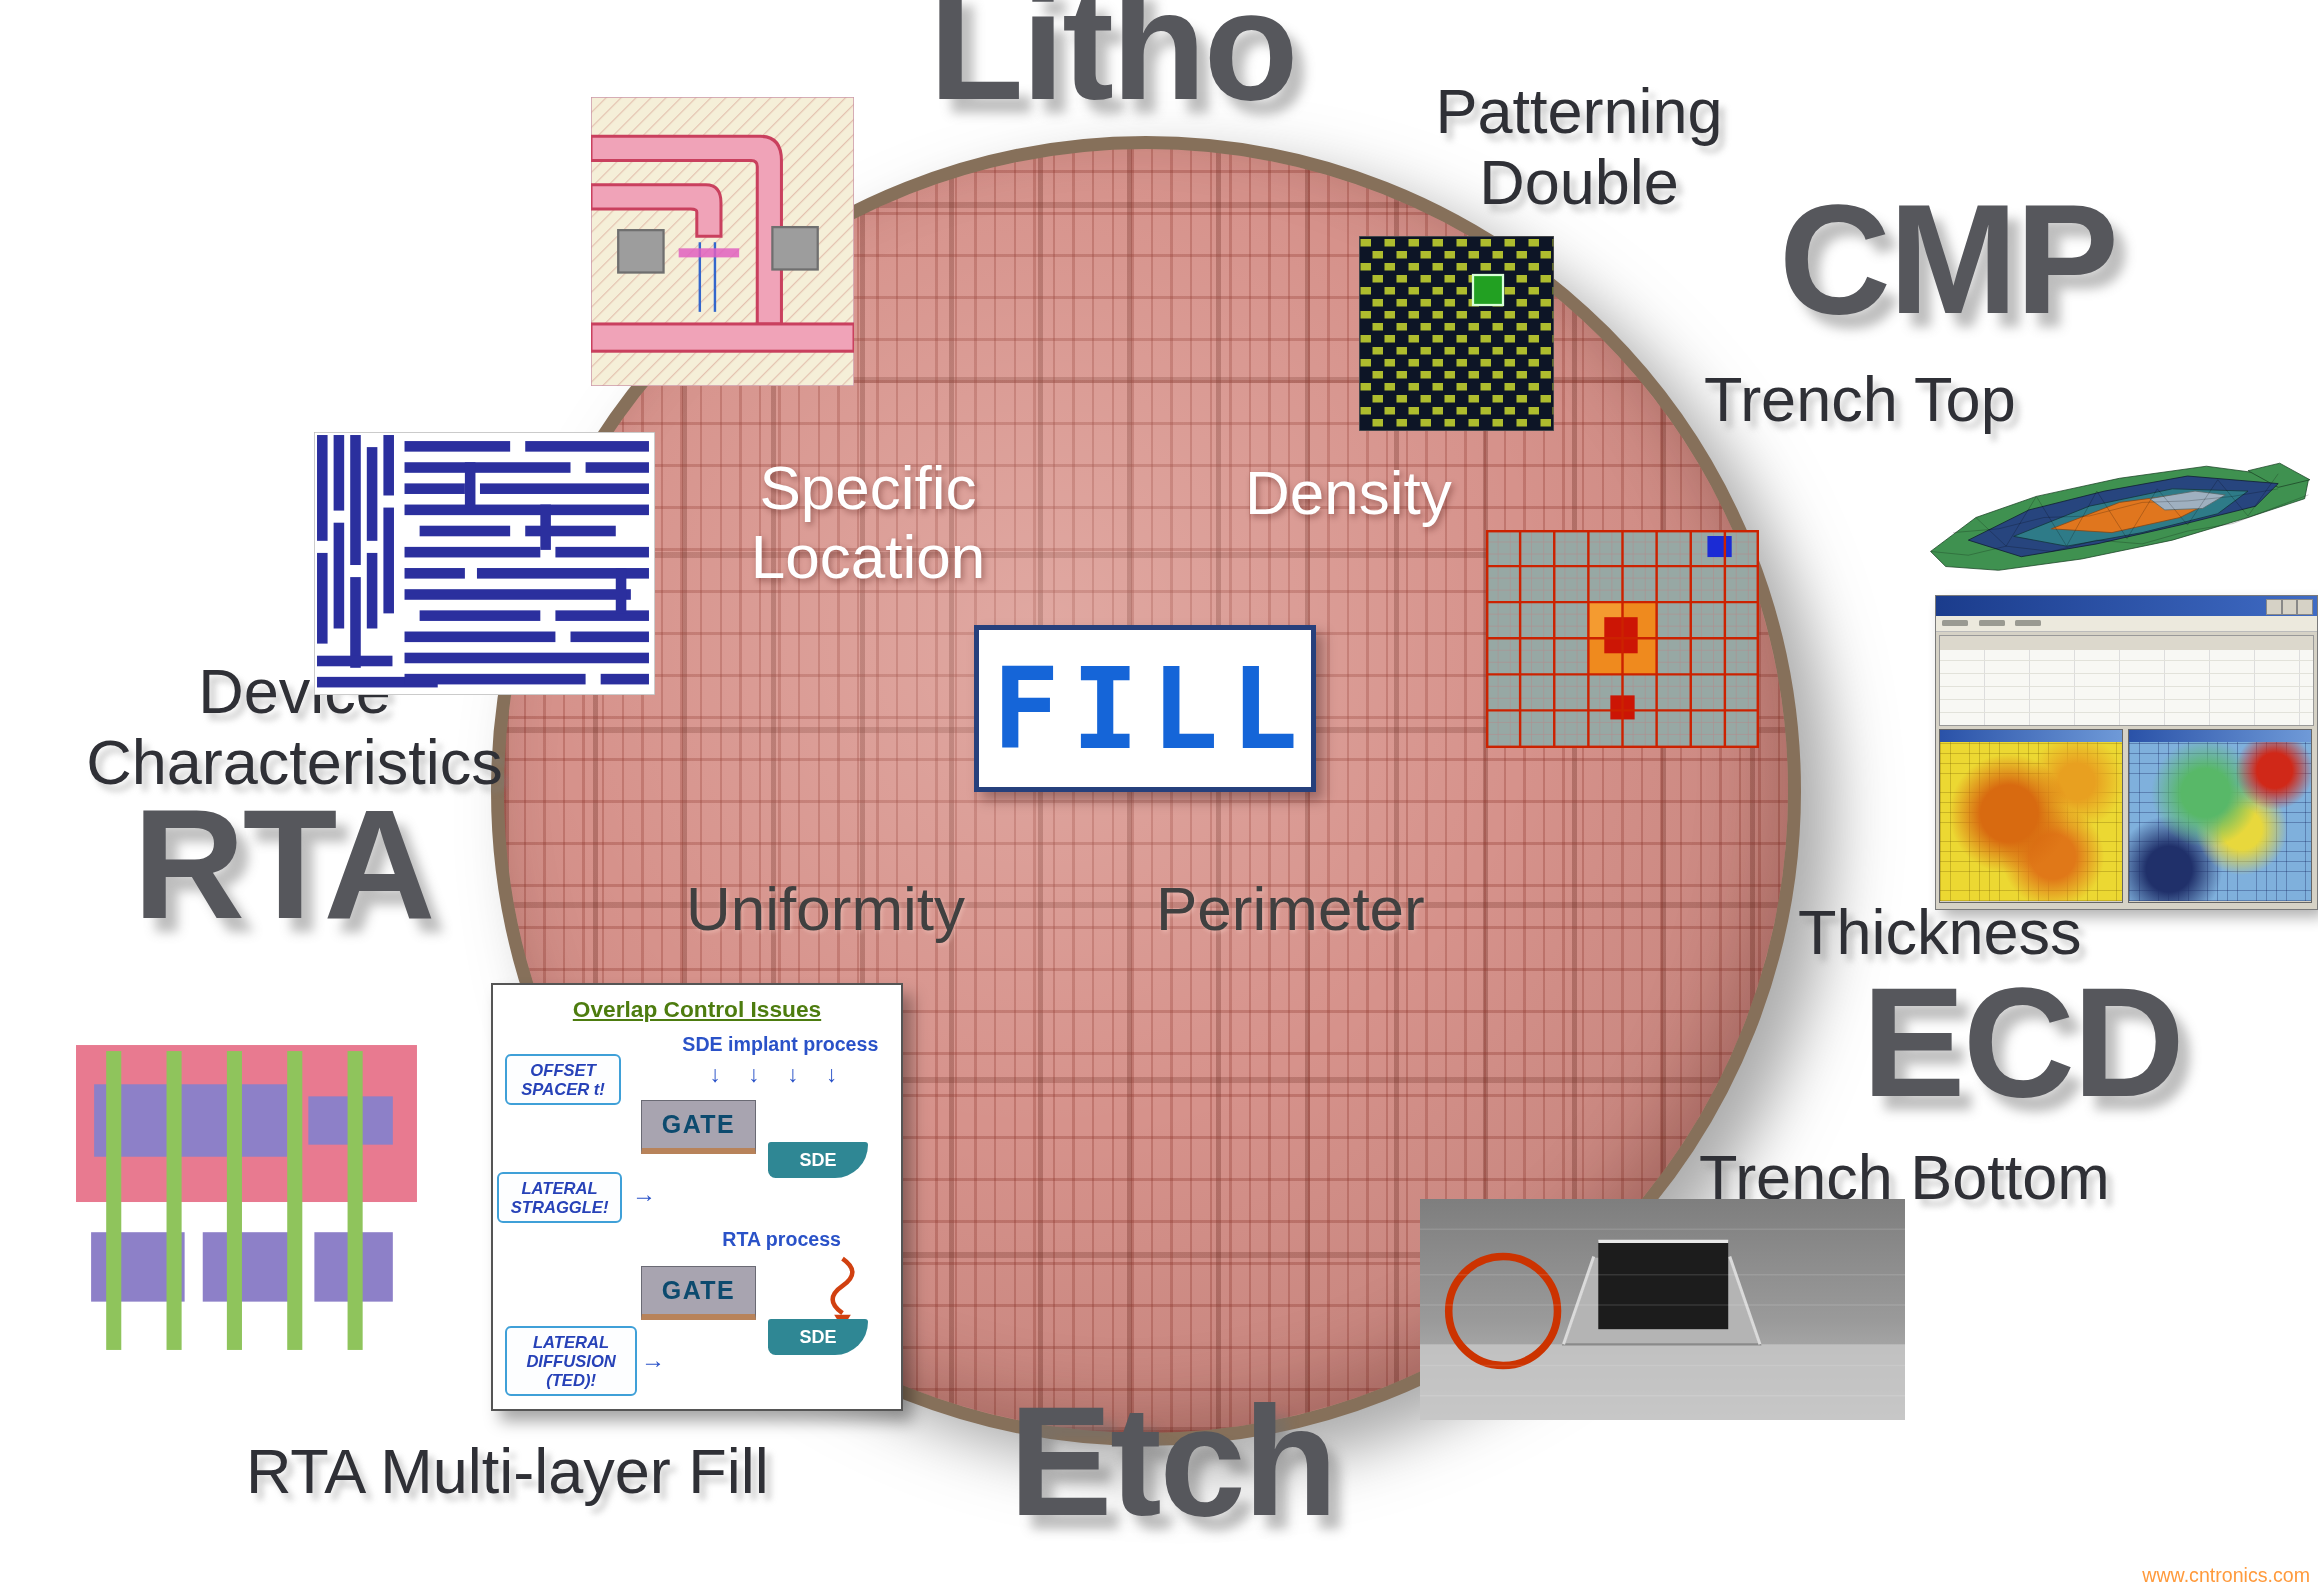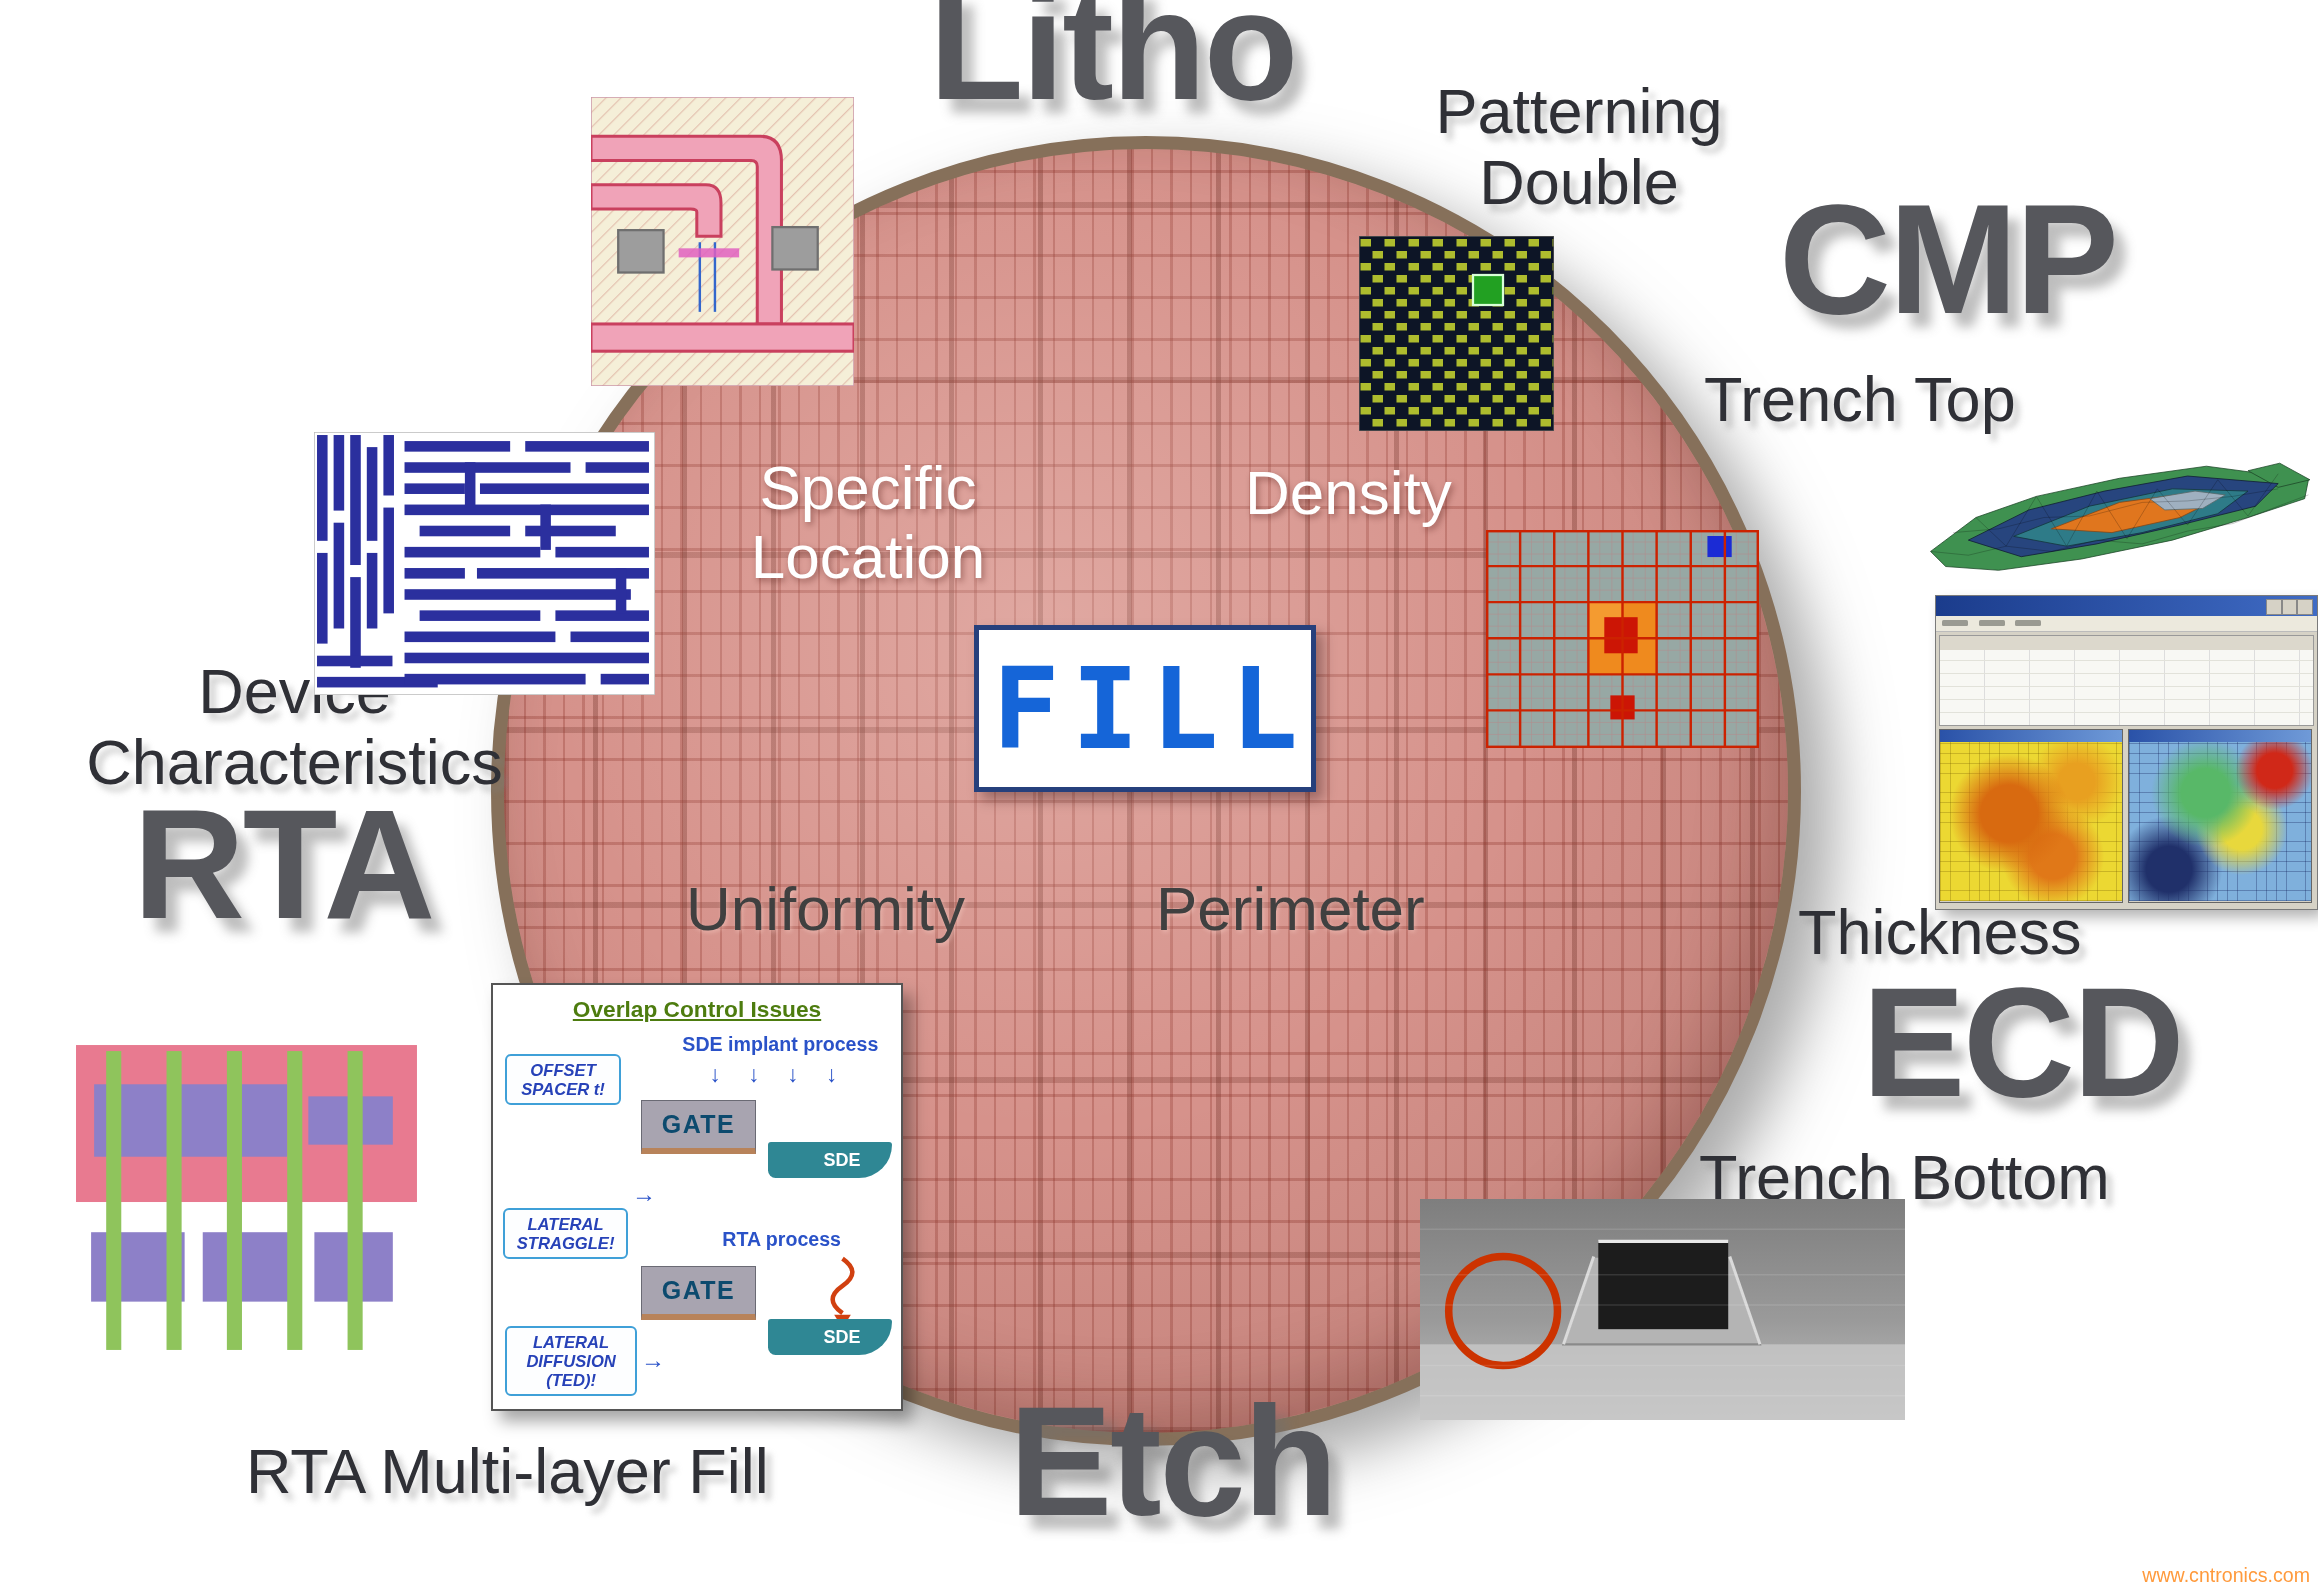--- a/index.html
+++ b/index.html
@@ -85,21 +85,21 @@
     font-weight:bold;color:#4d7c0f;text-decoration:underline;}
   .ov-callout{position:absolute;border:2.3px solid #3fa0d8;border-radius:6px;padding:4.5px 7.6px;
     color:#2742b8;font-size:16.6px;font-weight:bold;font-style:italic;text-align:center;
     background:#fdfeff;line-height:1.15;}
   .ov-proc{position:absolute;color:#2a52c8;font-size:19.6px;font-weight:bold;white-space:nowrap;}
   .ov-arrows{position:absolute;color:#2a52c8;font-size:22.7px;letter-spacing:10.6px;font-weight:bold;}
   .ov-gate{position:absolute;width:113px;height:47px;background:#a8a4b0;border:1.5px solid#6a6a74;
     border-bottom:6px solid #b8835a;color:#0c4a6e;font-weight:bold;font-size:25px;
     display:flex;align-items:center;justify-content:center;letter-spacing:1.5px;}
   .ov-sde{position:absolute;width:100px;height:36px;background:#2f8794;border-radius:3px 3px 33px 7.6px;
-    color:#fff;font-weight:bold;font-size:18px;display:flex;align-items:center;justify-content:center;padding-left:24px;}
+    color:#fff;font-weight:bold;font-size:18px;display:flex;align-items:center;justify-content:center;}
   .ov-arrow-glyph{position:absolute;color:#2a52c8;font-size:24px;font-weight:bold;}
 
   .watermark{position:absolute;right:9px;bottom:4.5px;font-size:19.6px;color:#ff9a3c;}
 </style>
 </head>
 <body>
 
 <div class="slide">
 
   <div class="wafer"></div>
@@ -292,21 +292,21 @@
     </svg>
   </div>
 
   <div class="ov-panel">
     <div class="ov-title">Overlap Control Issues</div>
     <div class="ov-proc" style="right:22.7px;top:48px;">SDE implant process</div>
     <div class="ov-arrows" style="right:53px;top:76px;">↓ ↓ ↓ ↓</div>
     <div class="ov-callout" style="left:12px;top:60px;width:97px;margin-top:9px;">OFFSET SPACER t!</div>
     <div class="ov-gate" style="left:148px;top:115px;">GATE</div>
     <div class="ov-sde" style="left:275px;top:157px;">SDE</div>
-    <div class="ov-callout" style="left:10px;top:187px;width:106px;margin-top:36px;">LATERAL STRAGGLE!</div>
+    <div class="ov-callout" style="left:4px;top:187px;width:106px;">LATERAL STRAGGLE!</div>
     <div class="ov-arrow-glyph" style="left:139px;top:195px;">→</div>
     <div class="ov-proc" style="right:60px;top:243px;">RTA process</div>
     <div class="ov-gate" style="left:148px;top:281px;">GATE</div>
     <svg style="position:absolute;left:323px;top:269px;width:53px;height:76px;" viewBox="0 0 70 100">
       <path d="M35,6 q26,18 0,36 q-26,18 0,36" fill="none" stroke="#d14010" stroke-width="6"></path>
       <polygon points="35,98 24,80 46,80" fill="#d14010"></polygon>
     </svg>
     <div class="ov-sde" style="left:275px;top:334px;">SDE</div>
     <div class="ov-callout" style="left:12px;top:341px;width:113px;">LATERAL DIFFUSION (TED)!</div>
     <div class="ov-arrow-glyph" style="left:148px;top:361px;">→</div>

